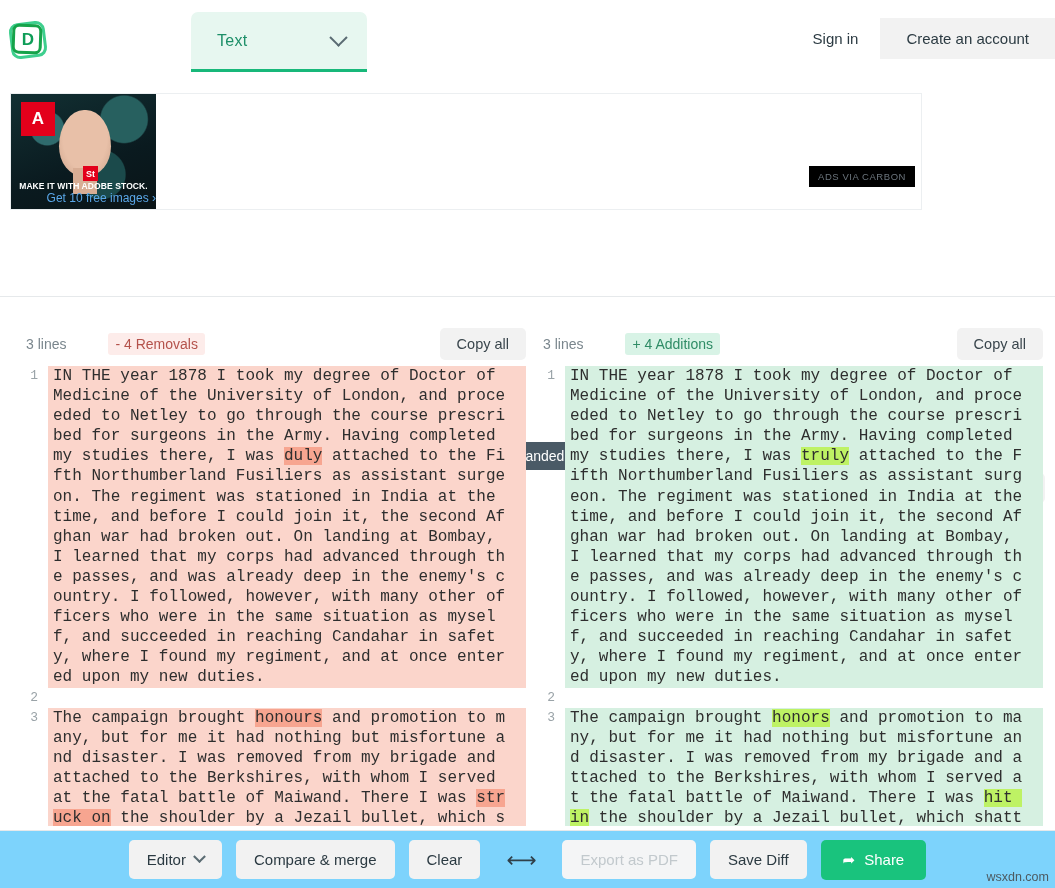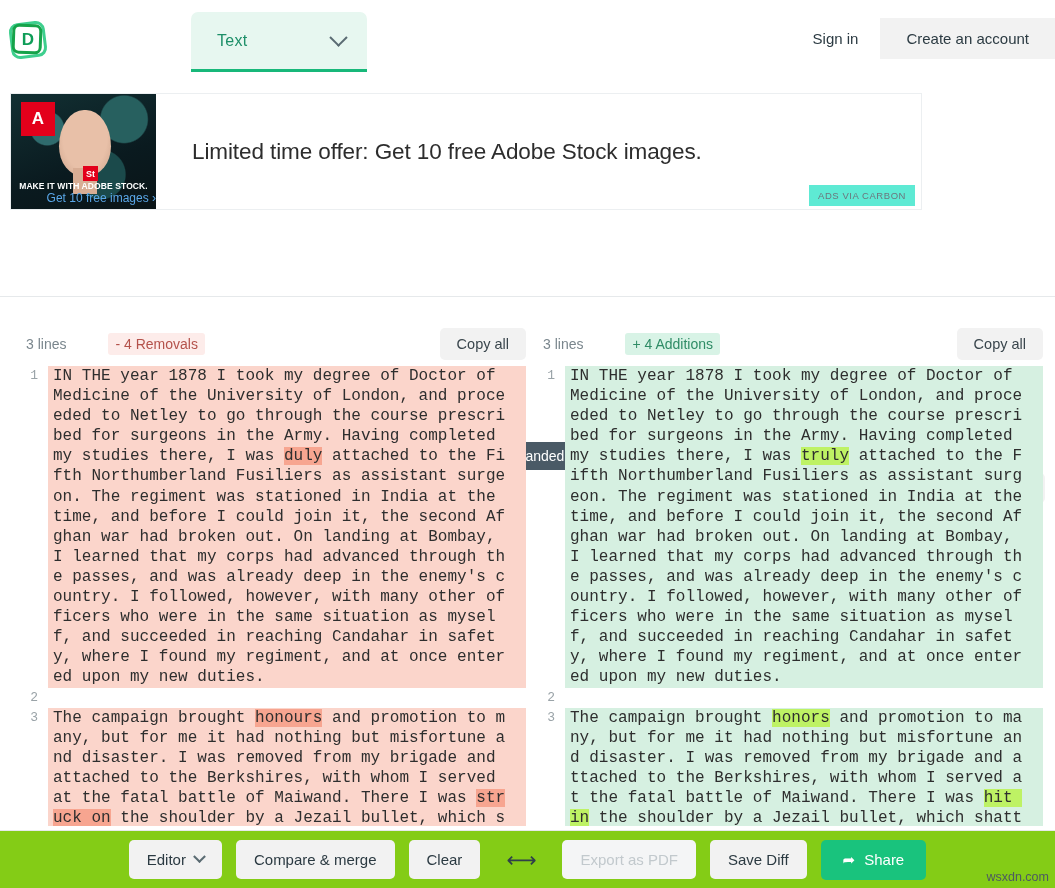--- a/index.html
+++ b/index.html
@@ -91,21 +91,21 @@
   }
   .ad-img .cap2 {
     position:absolute; left:0; right:0; bottom:4px; text-align:right;
     color:#5aa7e8; font-size:12px;
   }
   .ad-body { flex:1; position:relative; display:flex; align-items:center; }
   .ad-text {
     font-size:22.5px; color:#2d2d2d; font-weight:400; padding-left:36px; letter-spacing:-.1px;
   }
   .ad-carbon {
-    position:absolute; right:6px; bottom:3px; background:#5eead4; color:#6c757d;
+    position:absolute; right:6px; bottom:22px; background:#000000; color:#6c757d;
     font-size:9.5px; letter-spacing:.55px; padding:5px 9px;
   }
 
   
   .toolbar { position:absolute; left:0; top:219px; width:1055px; height:74px; }
   .tgroup { position:absolute; display:flex; border-radius:5px; overflow:hidden; }
   .tbtn {
     display:flex; align-items:center; gap:7px;
     padding: 6px 13px; font-size:14px; height:28px; cursor:pointer;
     background:#f2f2f2; color:#717f87; white-space:nowrap;
@@ -186,21 +186,21 @@
   }
   .code.rem { background:#fbd5cb; }
   .code.add { background:#d6f0e1; }
   .code.empty { background:transparent; min-height:20px; }
   mark.rem { background:#f7a590; color:#2e2e2e; }
   mark.add { background:#bef264; color:#2e2e2e; }
 
   
   .bottom {
     position:absolute; left:0; bottom:0; width:1055px; height:58px;
-    background:#84cc16; border-top:1px solid #e6e9eb;
+    background:#7dd3fc; border-top:1px solid #e6e9eb;
     display:flex; align-items:center; justify-content:center; gap:14px;
   }
   .bbtn {
     font-size:15px; color:#2b3a42; background:#f2f2f2; padding:11px 18px;
     border-radius:5px; cursor:pointer; display:flex; align-items:center; gap:9px;
     white-space:nowrap;
   }
   .bbtn.disabled { color:#c2c9cd; background:#f4f5f6; cursor:default; }
   .bbtn.primary { background:#19c37d; color:#ffffff; padding:11px 22px; }
   .swap-icon { font-size:21px; color:#30404a; padding:0 12px; cursor:pointer; line-height:1; }
@@ -238,21 +238,20 @@
     <div class="ad-img">
       <div class="hairbg"></div>
       <div class="face"></div>
       <div class="neck"></div>
       <div class="adobe-logo">A</div>
       <div class="stock-badge">St</div>
       <div class="cap1">MAKE IT WITH ADOBE STOCK.</div>
       <div class="cap2">Get 10 free images ›</div>
     </div>
     <div class="ad-body">
-      <div class="ad-text">Limited time offer: Get 10 free Adobe Stock images.</div>
       <div class="ad-carbon">ADS VIA CARBON</div>
     </div>
   </div>
 
   <div class="toolbar">
 
     <div class="tgroup" style="left:131px; top:223px;">
       <div class="tbtn">
         <span class="ticon icon-play"></span>
         <span>Real-time</span>

